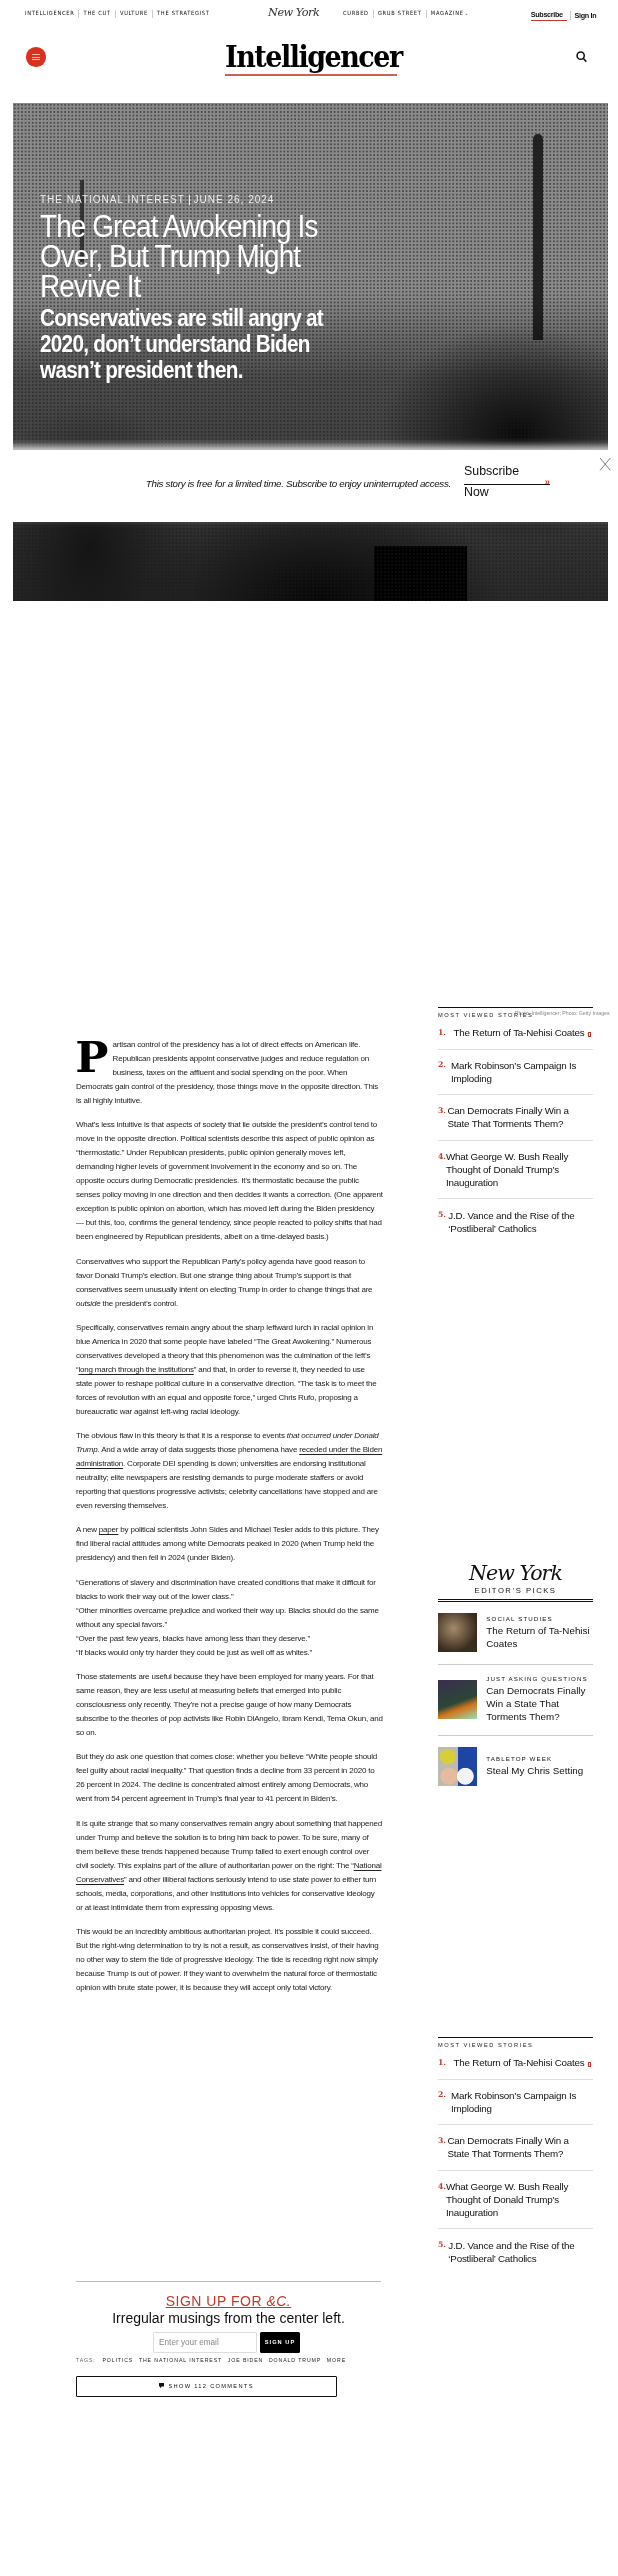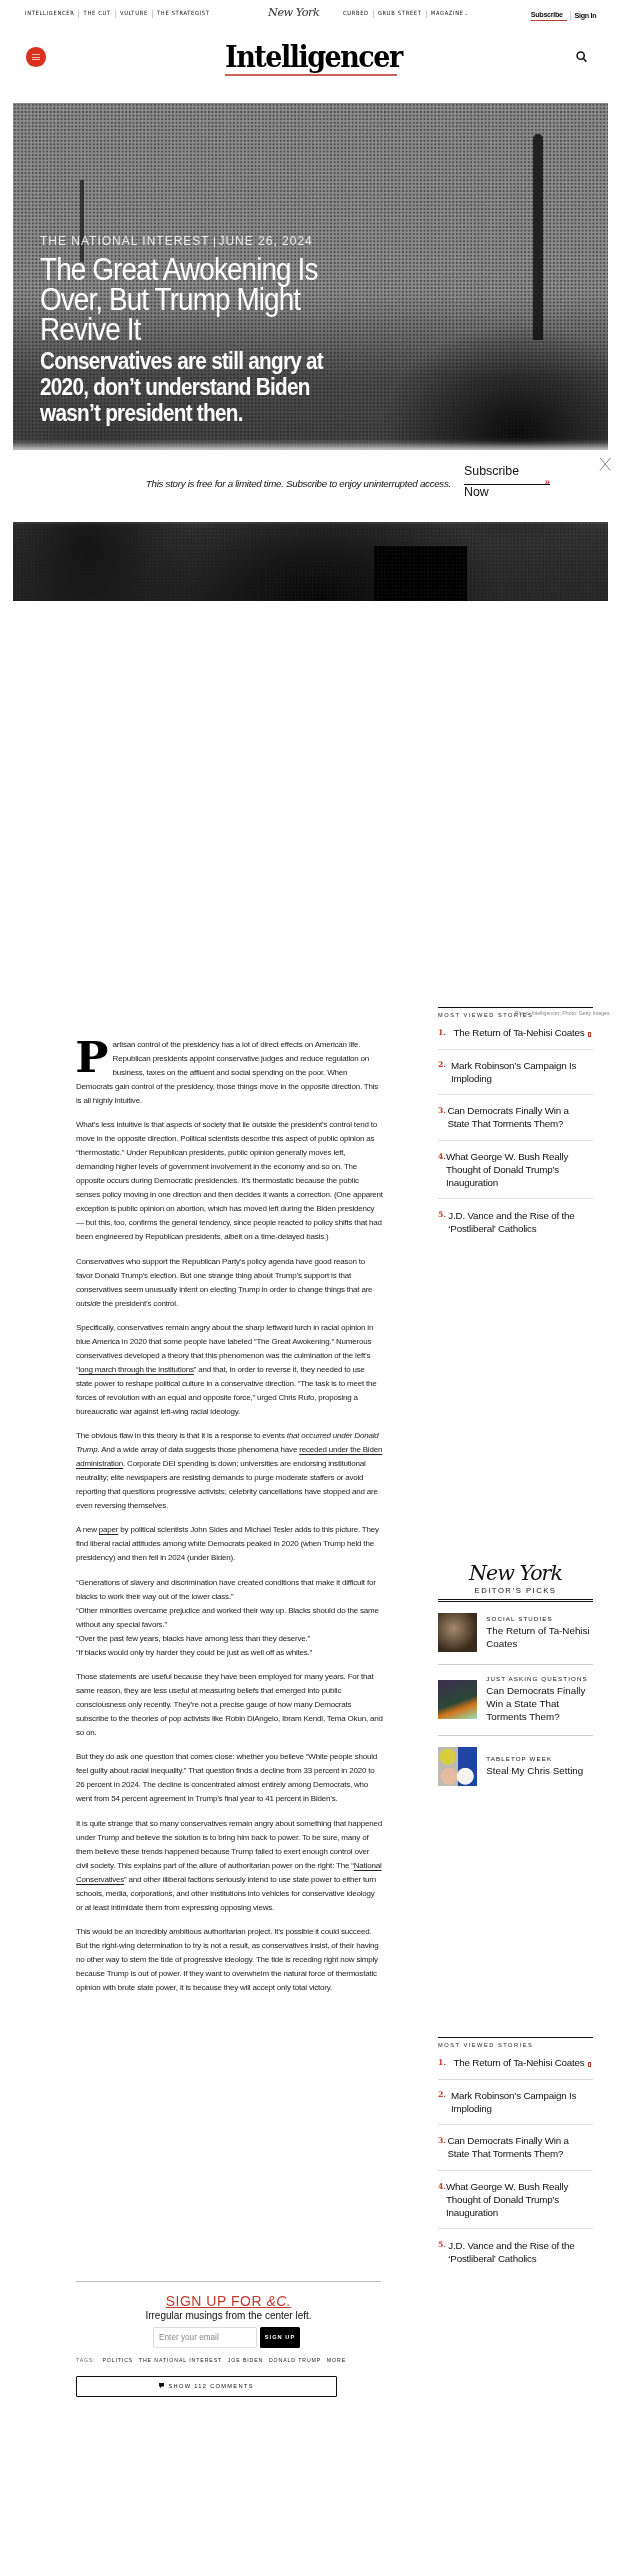--- a/index.html
+++ b/index.html
@@ -35,21 +35,21 @@
   .hero .shade { position: absolute; inset: 0;
     background:
       radial-gradient(ellipse 196px 155px at 505px 330px, rgba(0,0,0,.85), transparent 70%),
       radial-gradient(ellipse 258px 165px at 309px 495px, rgba(0,0,0,.85), transparent 70%),
       radial-gradient(ellipse 155px 206px at 77px 443px, rgba(0,0,0,.6), transparent 70%),
       linear-gradient(180deg, rgba(0,0,0,0) 0%, rgba(0,0,0,0) 38%, rgba(0,0,0,.45) 55%, rgba(0,0,0,.7) 100%); }
   .hero .pole { position: absolute; left: 520px; top: 31px; width: 10.3px; height: 206px; background: rgba(0,0,0,.75); border-radius: 5.2px 5.2px 0 0; }
   .hero .monument { position: absolute; left: 67px; top: 77px; width: 4.1px; height: 82px; background: rgba(0,0,0,.6); }
   .hero .darkbar { position: absolute; left: 361px; top: 443px; width: 93px; height: 62px; background: #000; }
   .hero-text { position: absolute; left: 27px; top: 45px; width: 319px; color: #fff; }
-  .rubric { font-size: 12px; letter-spacing: 1px; color: #eee; text-transform: uppercase; margin-top: 86px; }
+  .rubric { font-size: 10px; letter-spacing: 1px; color: #eee; text-transform: uppercase; margin-top: 46px; }
   .rubric .bar { display: inline-block; width: 0.5px; height: 9.3px; background: #eee; margin: 0 4.1px; vertical-align: -1.5px; }
   .headline { font-family: "Liberation Sans Narrow", "Liberation Sans", sans-serif; font-size: 31px; line-height: 30px; letter-spacing: -1px; font-weight: normal; margin-top: 7.2px; transform: scaleX(.9); transform-origin: left; }
   .dek { font-family: "Liberation Sans Narrow", "Liberation Sans", sans-serif; font-size: 23px; line-height: 26px; letter-spacing: -0.8px; margin-top: 3.1px; transform: scaleX(.9); transform-origin: left; width: 350px; }
 
   
   .paywall { position: absolute; top: 450px; left: 0; width: 618px; height: 72px; background: #fff; box-shadow: 0 -4.1px 7.2px rgba(255,255,255,.8); }
   .paywall .msg { position: absolute; left: 101px; top: 26px; width: 350px; text-align: right; font-family: "Liberation Sans Narrow", "Liberation Sans", sans-serif; font-style: italic; font-size: 9.8px; line-height: 15.5px; letter-spacing: -0.3px; color: #111; }
   .paywall .cta { position: absolute; left: 464px; top: 11.3px; width: 86px; font-family: "Liberation Sans Narrow", "Liberation Sans", sans-serif; font-size: 12.4px; line-height: 20.6px; color: #111; cursor: pointer; }
   .paywall .cta .line { position: absolute; left: 0; top: 23px; width: 86px; height: 1px; background: #111; }
   .paywall .cta .arrow { position: absolute; right: 0; top: 10.3px; color: #d9311b; font-size: 9.3px; font-weight: bold; }
@@ -64,21 +64,21 @@
   .article p.quote { margin-bottom: 0; }
   .article p.quote.lastq { margin-bottom: 10.3px; }
   .dropcap { float: left; font-family: "DejaVu Serif", serif; font-weight: bold; font-size: 42px; line-height: 36px; margin: 2.1px 5.2px 0 0; color: #000; transform: scaleX(1.05); }
   .article a { color: #222; text-decoration: underline; text-underline-offset: 1.5px; }
   .article em { font-style: italic; }
 
   .divider { position: absolute; left: 76px; top: 2281px; width: 305px; height: 0.5px; background: #bbb; }
   .signup { position: absolute; left: 76px; top: 2293px; width: 305px; text-align: center; }
   .signup .title { font-size: 14px; letter-spacing: 0.5px; color: #c0392b; text-decoration: underline; }
   .signup .title em { font-style: italic; }
-  .signup .sub { font-family: "Liberation Sans Narrow", "Liberation Sans", sans-serif; font-size: 10px; color: #111; margin-top: 1px; }
+  .signup .sub { font-family: "Liberation Sans Narrow", "Liberation Sans", sans-serif; font-size: 14px; color: #111; margin-top: 1px; }
   .signup .row { display: flex; justify-content: center; gap: 3.1px; margin-top: 6.2px; margin-left: -4.1px; }
   .signup input { width: 104px; height: 20.6px; border: 0.5px solid #ddd; border-radius: 1.5px; padding: 0 5.2px; font-size: 8.2px; font-family: "Liberation Sans Narrow", "Liberation Sans", sans-serif; color: #111; }
   .signup input::placeholder { color: #888; }
   .signup button { width: 40px; height: 20.6px; background: #000; color: #fff; border: none; border-radius: 1.5px; font-size: 5.7px; letter-spacing: 1px; font-weight: bold; cursor: pointer; }
 
   .tags { position: absolute; left: 76px; top: 2357px; display: flex; gap: 5.7px; font-size: 5.2px; letter-spacing: 0.9px; color: #222; }
   .tags .label { color: #666; margin-right: 1px; }
   .tags a { color: #222; text-decoration: none; }
 
   .comments-btn { position: absolute; left: 76px; top: 2376px; width: 261px; height: 20.6px; border: 0.8px solid #111; border-radius: 1px; display: flex; align-items: center; justify-content: center; gap: 4.1px; font-size: 5.7px; letter-spacing: 1.3px; color: #111; cursor: pointer; background: #fff; }

